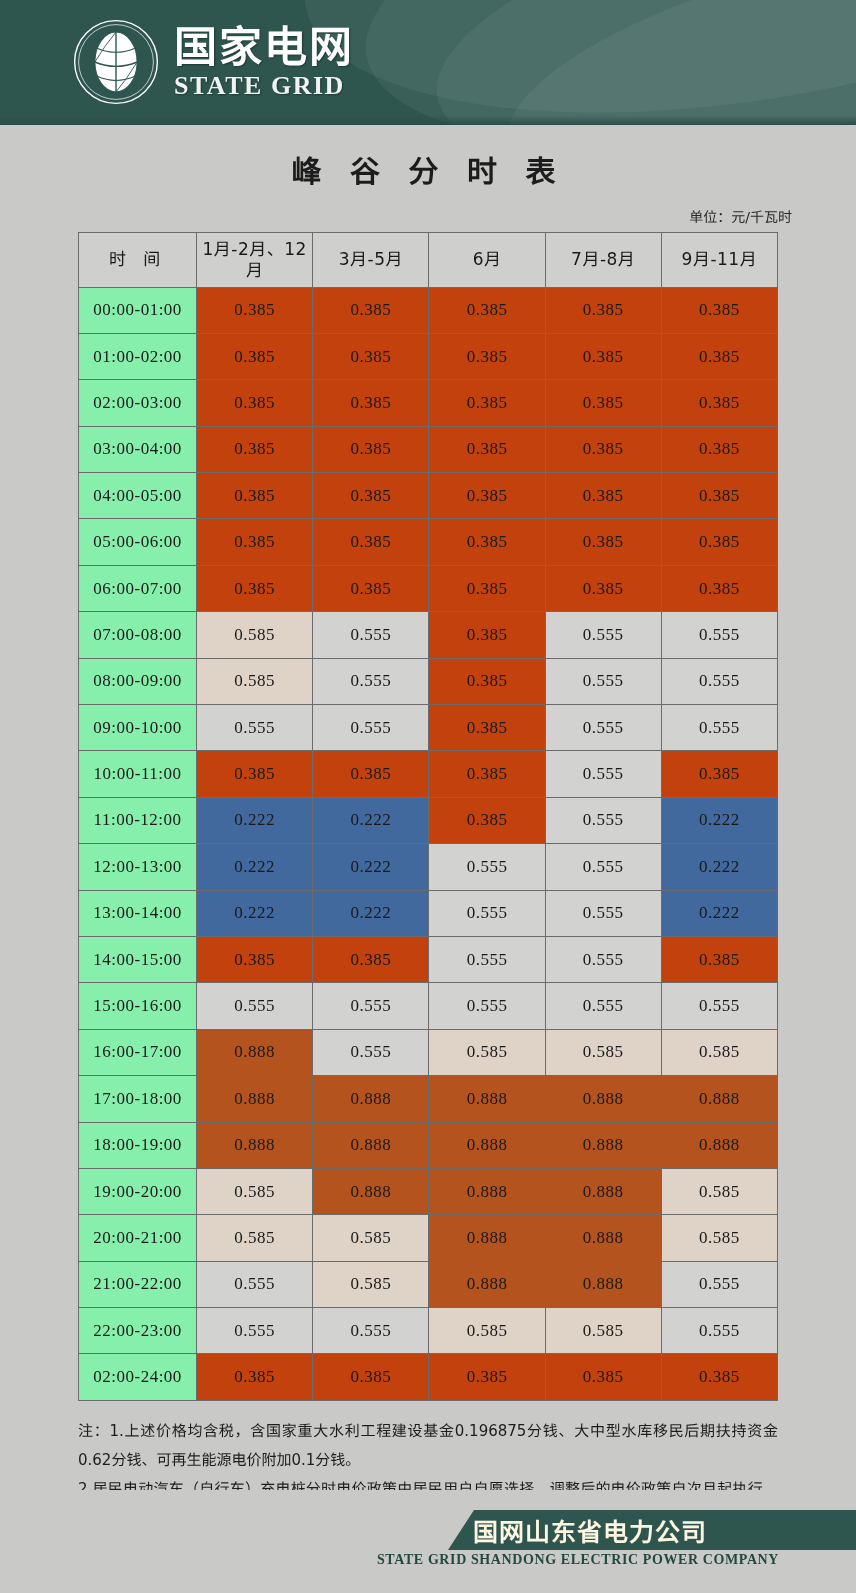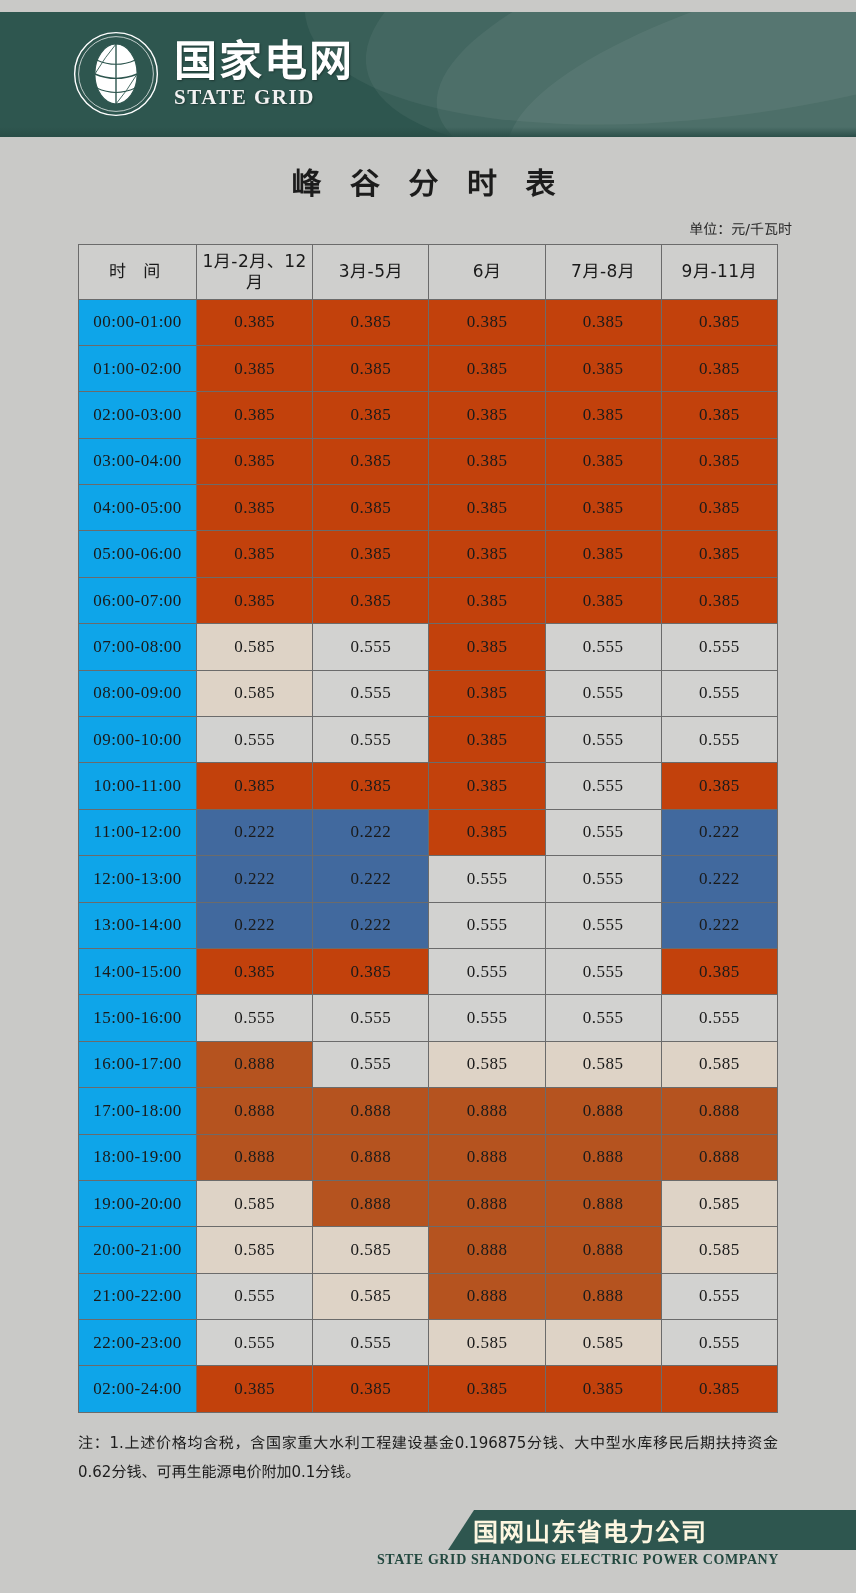--- a/index.html
+++ b/index.html
@@ -11,21 +11,20 @@
     overflow:hidden;
     position:relative;
   }
 
   
   .banner{
     position:relative;
     width:856px;height:125px;
     background:#2e564f;
     overflow:hidden;
-    margin-top:12px;
   }
   .banner .swoosh{
     position:absolute;
     border-radius:50%;
     background:rgba(255,255,255,0.055);
     pointer-events:none;
   }
   .sw1{width:900px;height:330px;left:300px;top:-230px;
        box-shadow:0 0 0 0 transparent;
        background:rgba(255,255,255,0.07);
@@ -51,21 +50,21 @@
   .brand-cn{
     color:#ffffff;
     font-family:"DejaVu Sans","Liberation Sans",sans-serif;
     font-size:43px;font-weight:bold;letter-spacing:2px;
     line-height:1;
     text-shadow:1px 1px 2px rgba(0,0,0,.35);
   }
   .brand-en{
     color:#f2f2f2;
     font-family:"Liberation Serif","DejaVu Serif",serif;
-    font-size:21px;font-weight:bold;letter-spacing:1.5px;
+    font-size:26px;font-weight:bold;letter-spacing:1.5px;
     margin-top:4px;line-height:1;
     text-shadow:1px 1px 2px rgba(0,0,0,.35);
   }
 
   
   .title-block{
     margin-top:24px;
     text-align:center;
     color:#1c1c1c;
   }
@@ -110,21 +109,21 @@
   }
   table.tariff thead th.h-time{letter-spacing:6px;}
   col.c-time{width:118px;}
   col.c-mon{width:116px;}
   table.tariff tbody td{
     height:43.4px;
     font-size:17px;
     letter-spacing:.5px;
   }
   td.time-cell{
-    background:#0ea5e9;
+    background:#86efac;
     font-family:"DejaVu Sans Mono","Liberation Mono",monospace;
     font-size:15px;
     letter-spacing:0;
     color:#151515;
   }
   
   td.t-222{background:#41699e;color:#172a40;}
   td.t-385{background:#c2410c;color:#1b2a3c;}
   td.t-555{background:#d2d2d0;color:#1a1a1a;}
   td.t-585{background:#ded3c6;color:#1f1a14;}

